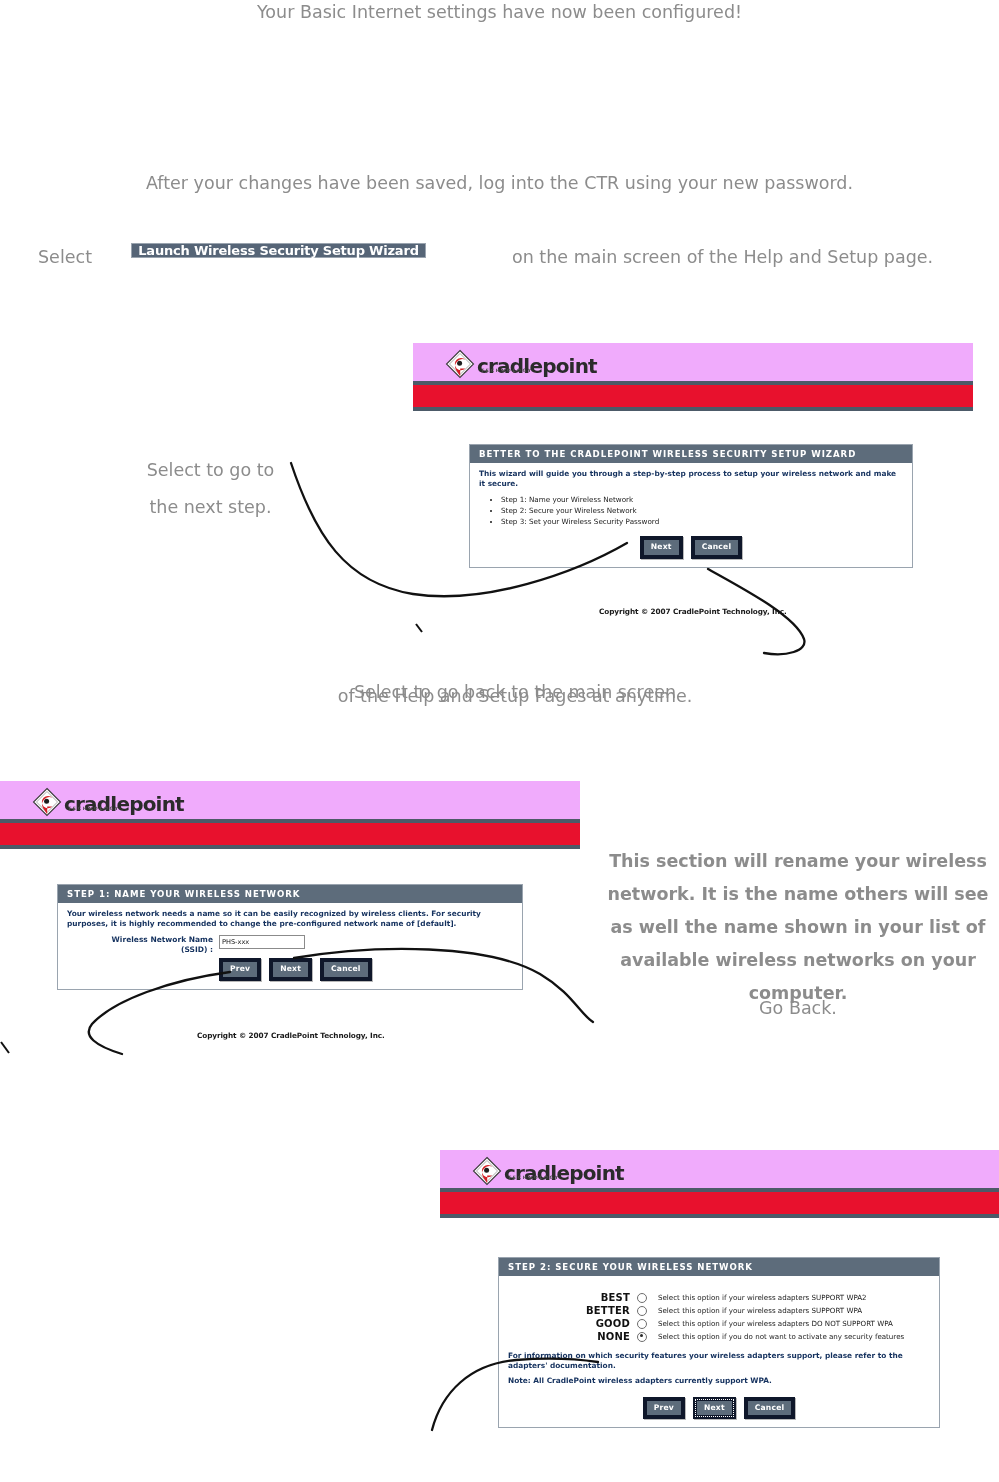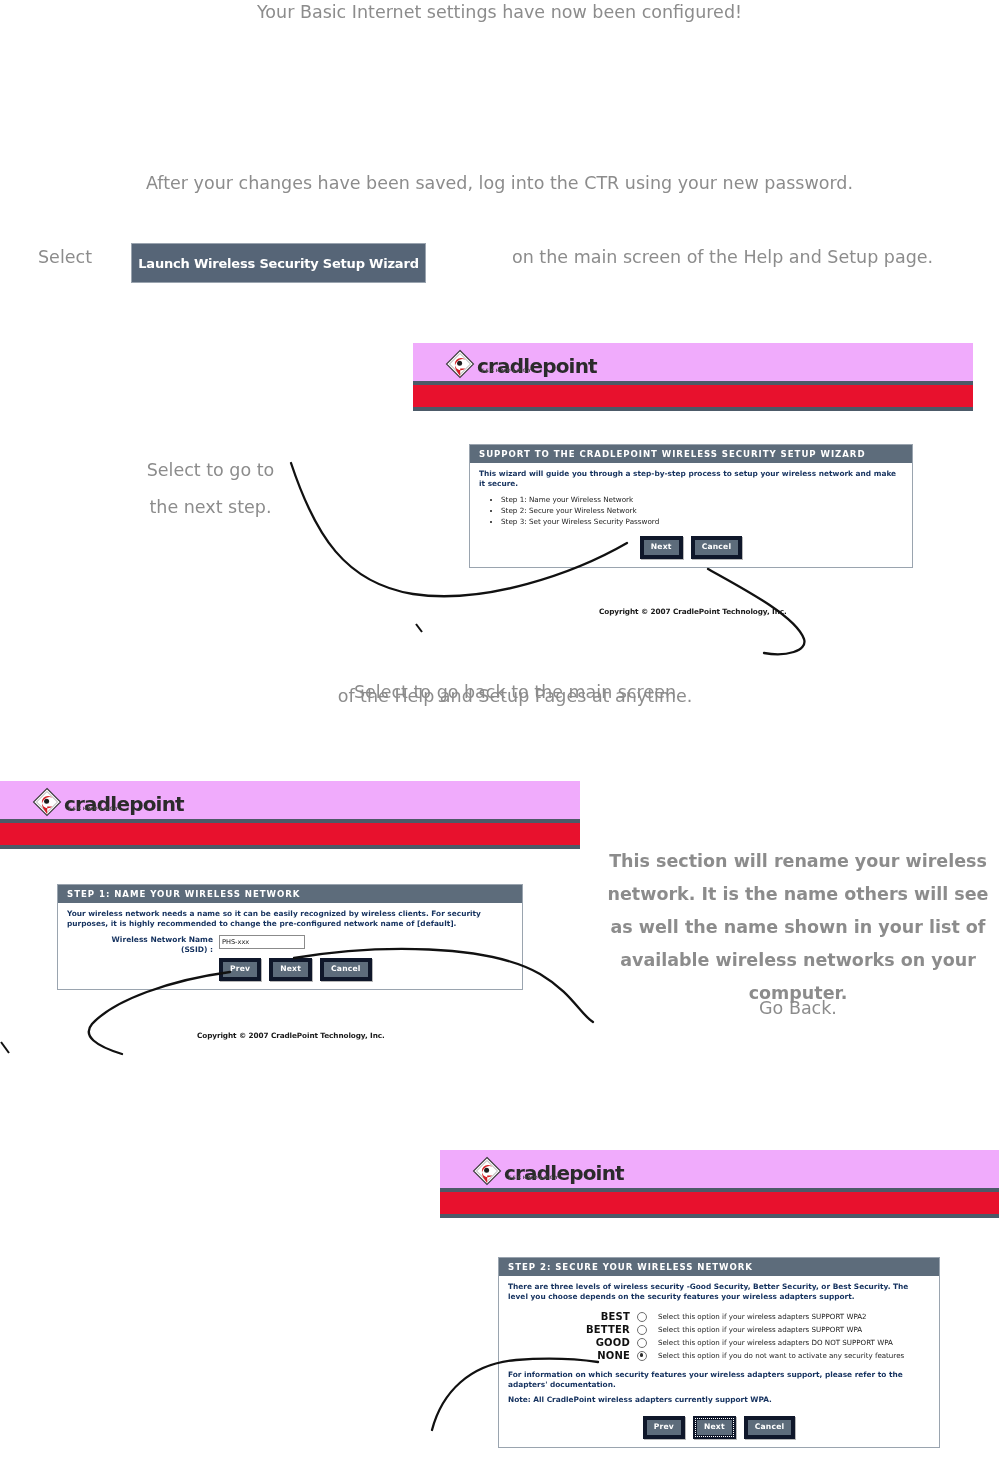--- a/index.html
+++ b/index.html
@@ -29,21 +29,21 @@
     white-space: nowrap;
   }
   .narr.block { white-space: normal; font-weight: bold; }
 
   
   .launch-btn {
     position: absolute;
     left: 131px;
     top: 243px;
     width: 295px;
-    height: 40px;
+    height: 15px;
     background: #566577;
     border: 1px solid #9aa4af;
     color: #ffffff;
     font-family: "DejaVu Sans", sans-serif;
     font-size: 13px;
     font-weight: bold;
     letter-spacing: -0.2px;
     display: flex;
     align-items: center;
     justify-content: center;
@@ -267,21 +267,21 @@
           </svg>
         </span>
         <span class="cp-word">cradlepoint</span>
         <span class="cp-sub" style="left:36px;">TECHNOLOGY</span>
       </div>
     </div>
 
     <div class="shot-redbar"></div>
 
     <div class="panel" style="left:56px; top:101px; width:444px;">
-      <div class="panel-hd">SUPPORT TO THE CRADLEPOINT WIRELESS SECURITY SETUP WIZARD</div>
+      <div class="panel-hd">BETTER TO THE CRADLEPOINT WIRELESS SECURITY SETUP WIZARD</div>
       <div class="panel-bd">
         <p>This wizard will guide you through a step-by-step process to setup your wireless network and make it secure.</p>
         <ul>
           <li>Step 1: Name your Wireless Network</li>
           <li>Step 2: Secure your Wireless Network</li>
           <li>Step 3: Set your Wireless Security Password</li>
         </ul>
         <div class="btnrow">
           <span class="ui-btn">Next</span>
           <span class="ui-btn">Cancel</span>
@@ -380,21 +380,20 @@
         <span class="cp-word">cradlepoint</span>
         <span class="cp-sub" style="left:36px;">TECHNOLOGY</span>
       </div>
     </div>
 
     <div class="shot-redbar"></div>
 
     <div class="panel" style="left:58px; top:107px; width:442px;">
       <div class="panel-hd">STEP 2: SECURE YOUR WIRELESS NETWORK</div>
       <div class="panel-bd">
-        <p>There are three levels of wireless security -Good Security, Better Security, or Best Security. The level you choose depends on the security features your wireless adapters support.</p>
 
         <div class="sec-grid">
           <div class="sec-row">
             <span class="sec-name">BEST</span>
             <span class="radio"></span>
             <span class="sec-desc">Select this option if your wireless adapters SUPPORT WPA2</span>
           </div>
           <div class="sec-row">
             <span class="sec-name">BETTER</span>
             <span class="radio"></span>

